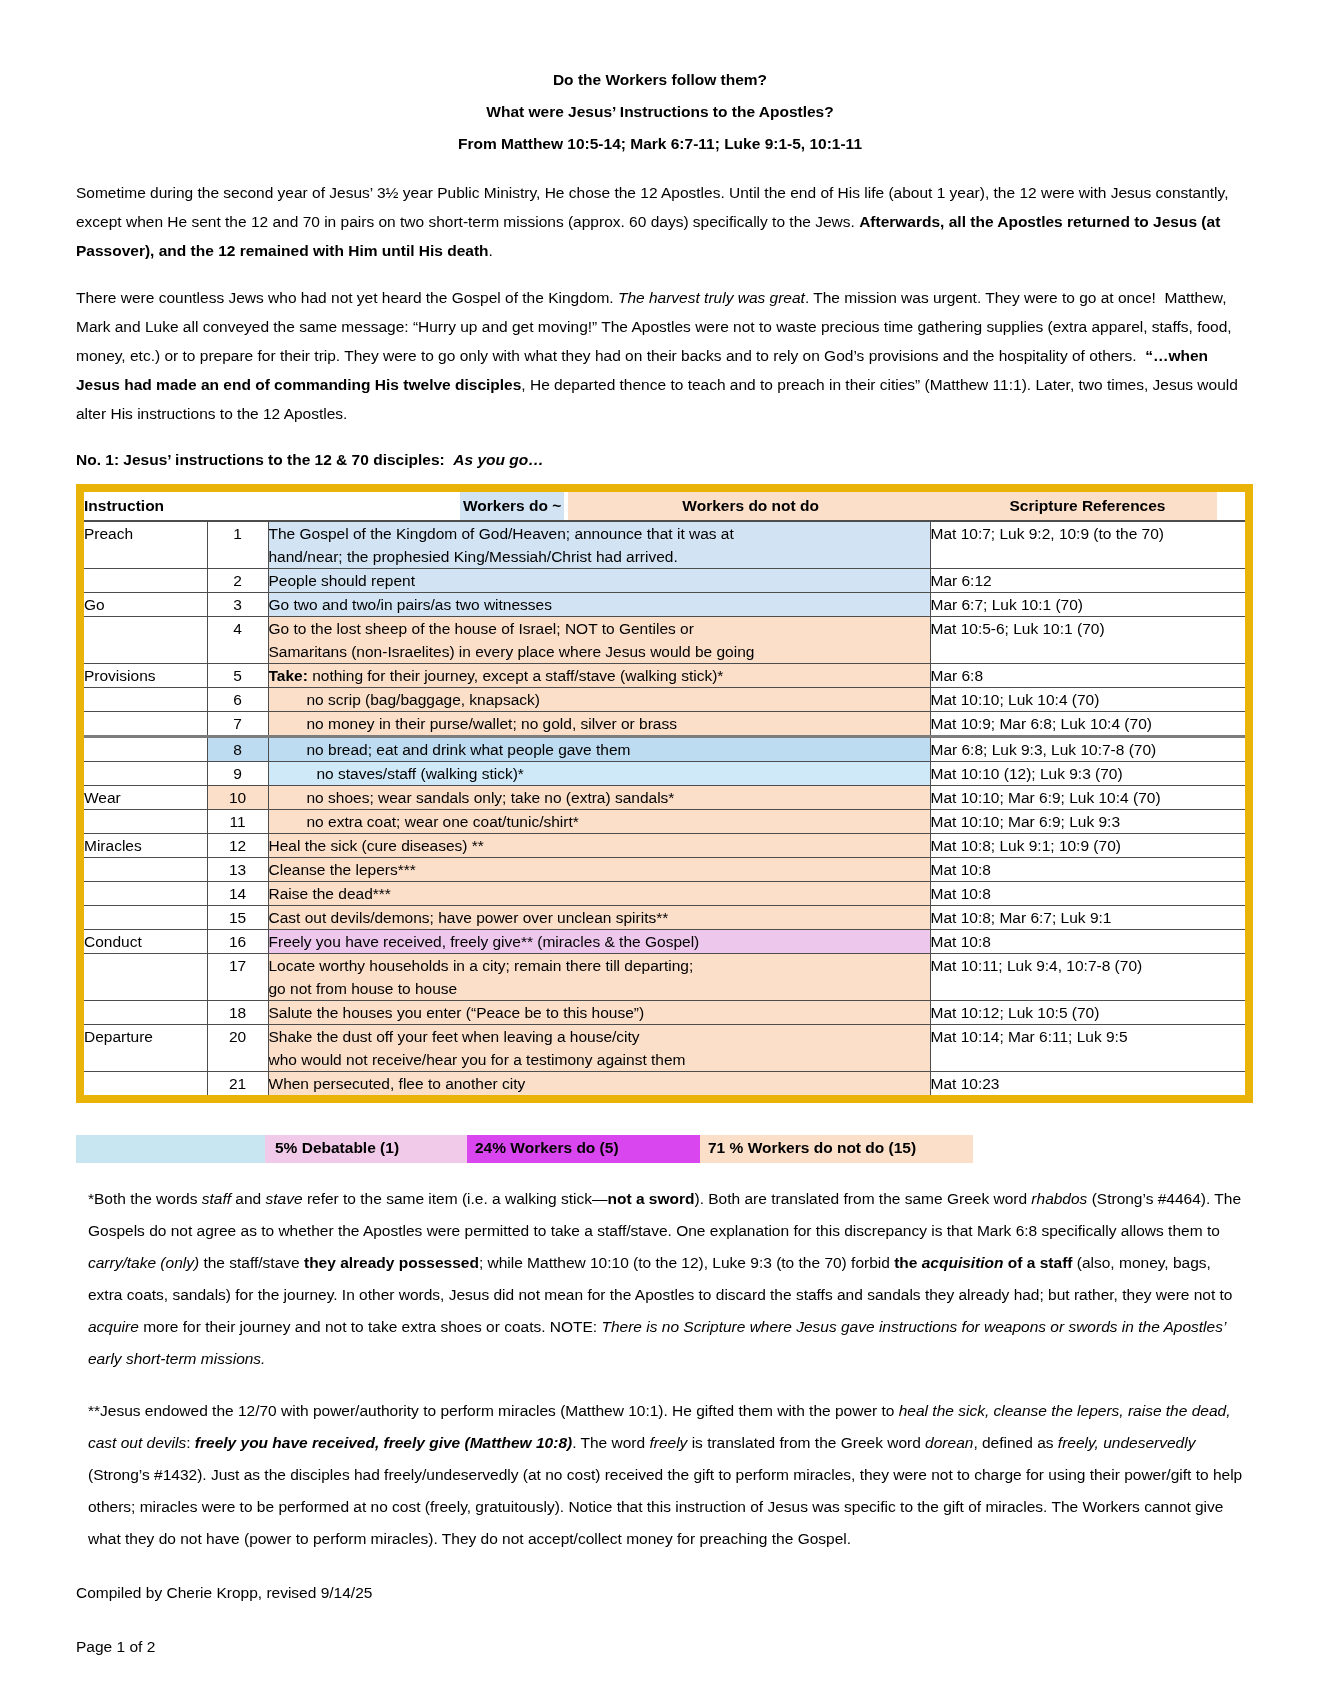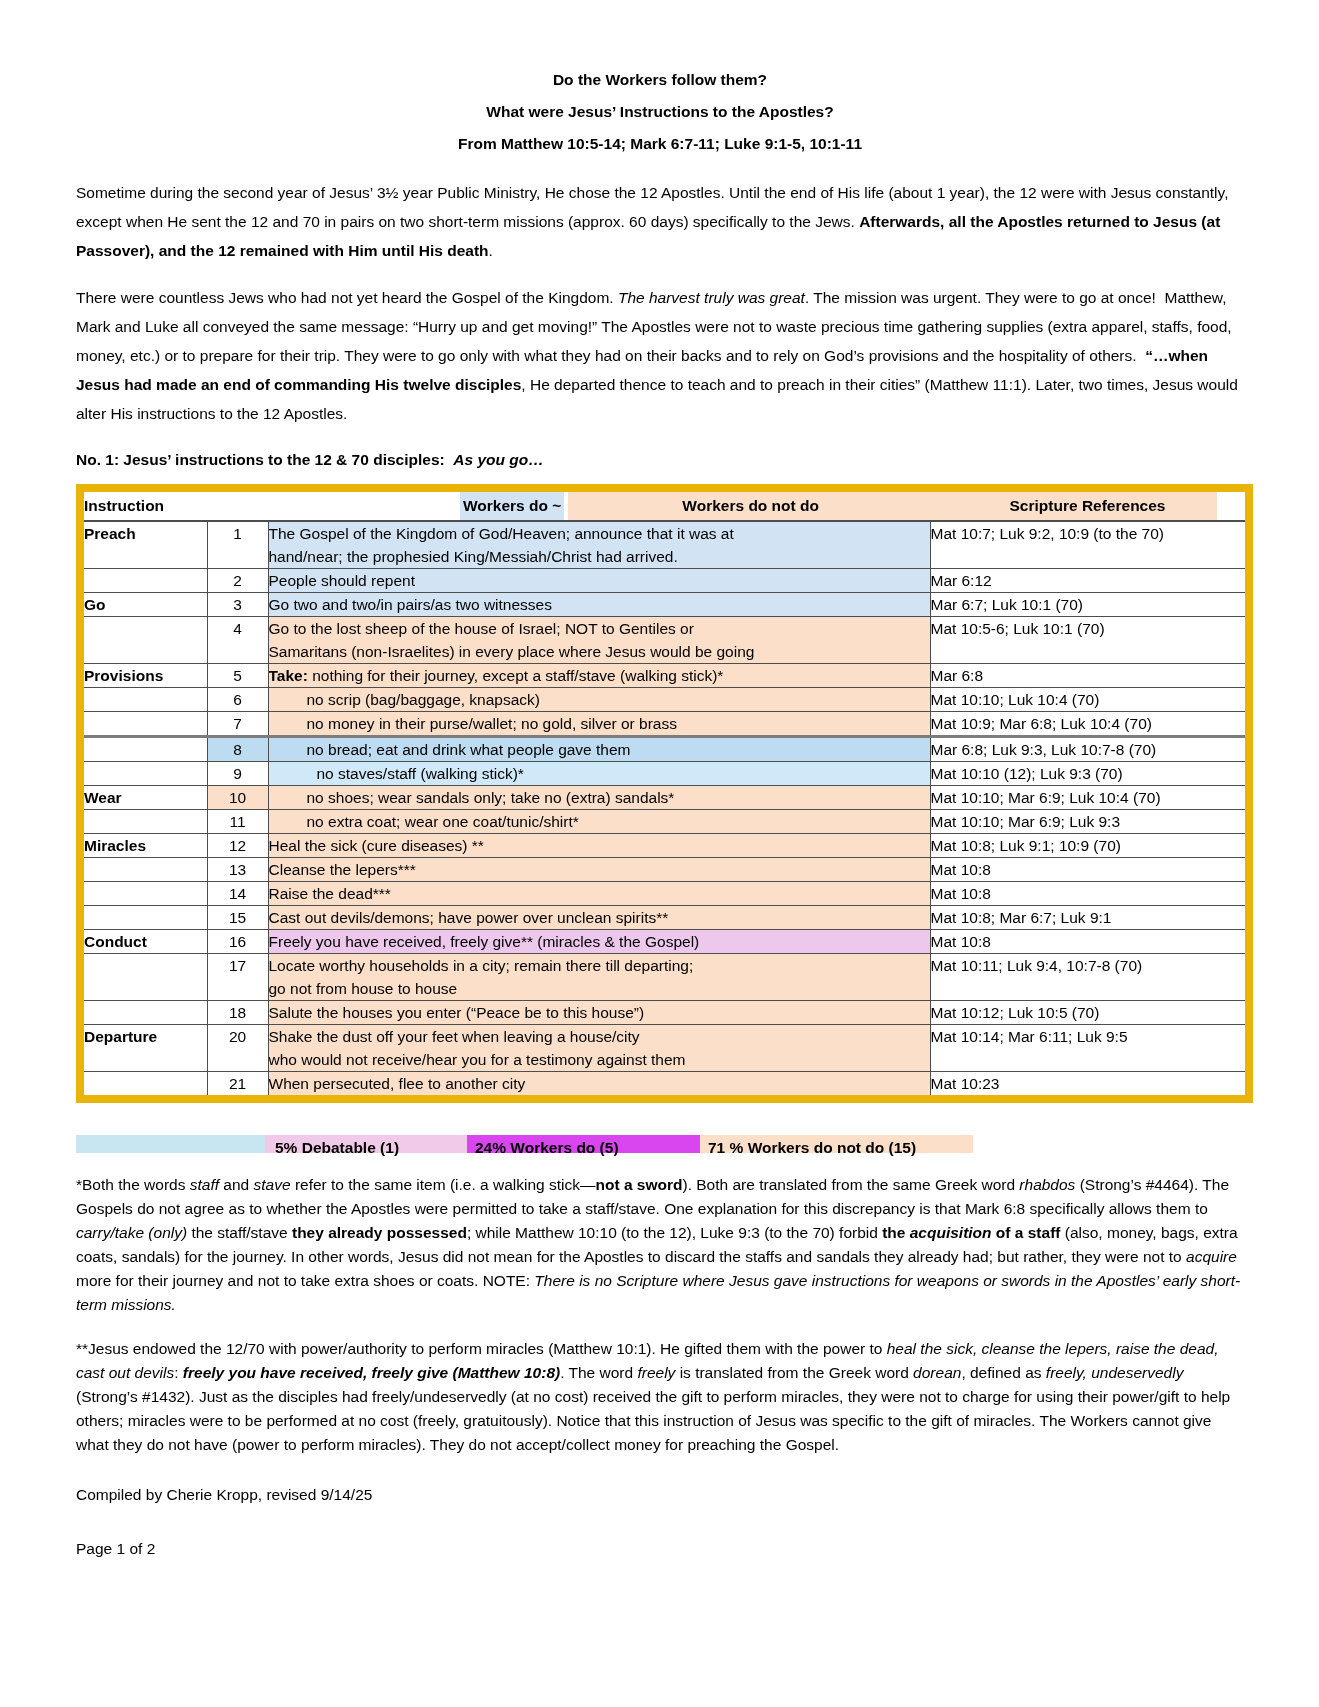--- a/index.html
+++ b/index.html
@@ -18,28 +18,28 @@
   table.inst td{border:1px solid #4d4d4d;vertical-align:top;line-height:23px;padding:0;overflow:hidden;}
   table.inst th{border:none;border-bottom:2px solid #4d4d4d;font-weight:bold;line-height:28px;padding:0;text-align:left;vertical-align:middle;}
   tr.thick-top td{border-top:3px solid #7c7c7c;}
   .h-cat{padding-left:10px;}
   .h-mid-flex{display:flex;align-items:stretch;}
   .h-sp{width:29%;}
   .h-gap{width:4px;}
   .hl-blue{padding:0 3px;}
   .hl-peach{flex:1;padding-left:3px;}
   .h-ref-inner{display:block;text-align:center;}
-  .col-cat{padding-left:10px;font-weight:bold;background:#fff;}
+  .col-cat{padding-left:10px;font-weight:normal;background:#fff;}
   .col-num{text-align:center;background:#fff;}
   .col-text{padding-left:8px;}
   .col-text.indent{padding-left:38px;}
   .col-ref{padding-left:8px;background:#fff;}
-  .legend{display:flex;margin-top:32px;height:18px;line-height:26px;font-weight:bold;}
+  .legend{display:flex;margin-top:32px;height:28px;line-height:26px;font-weight:bold;}
   .legend-seg{white-space:nowrap;box-sizing:border-box;}
-  .footnote{margin:20px 0 0 0;line-height:24px;}
+  .footnote{margin:20px 0 0 12px;line-height:32px;}
   .compiled{margin-top:24px;line-height:28px;}
   .page-num{margin-top:26px;line-height:28px;}
 </style>
 </head>
 <body>
 
 <div class="page">
 
   <div class="title-block">
     <div>Do the Workers follow them?</div>

